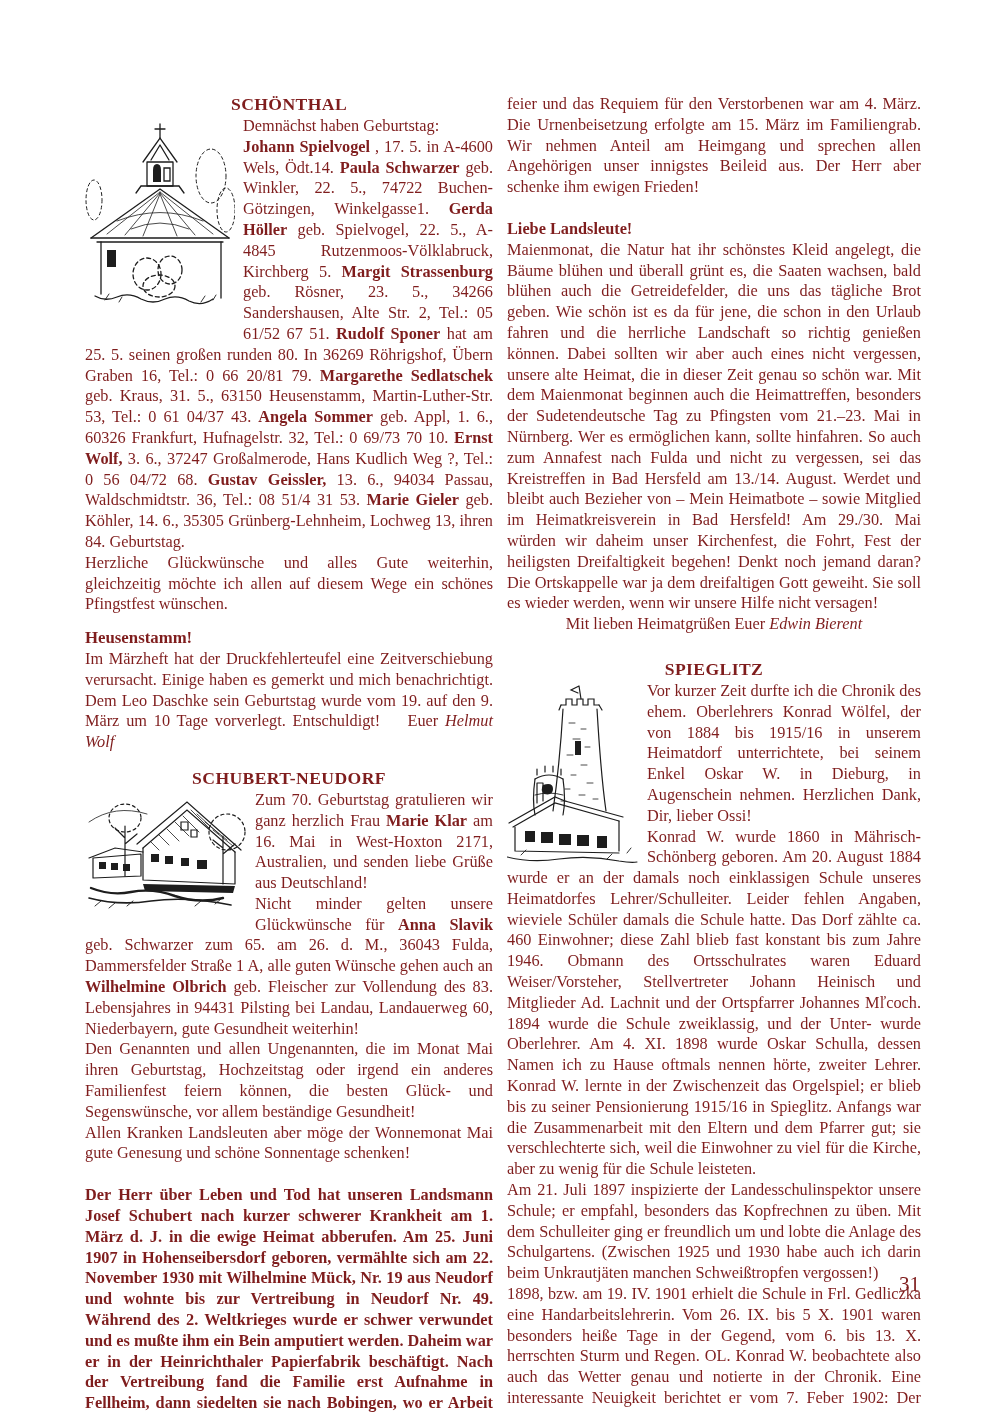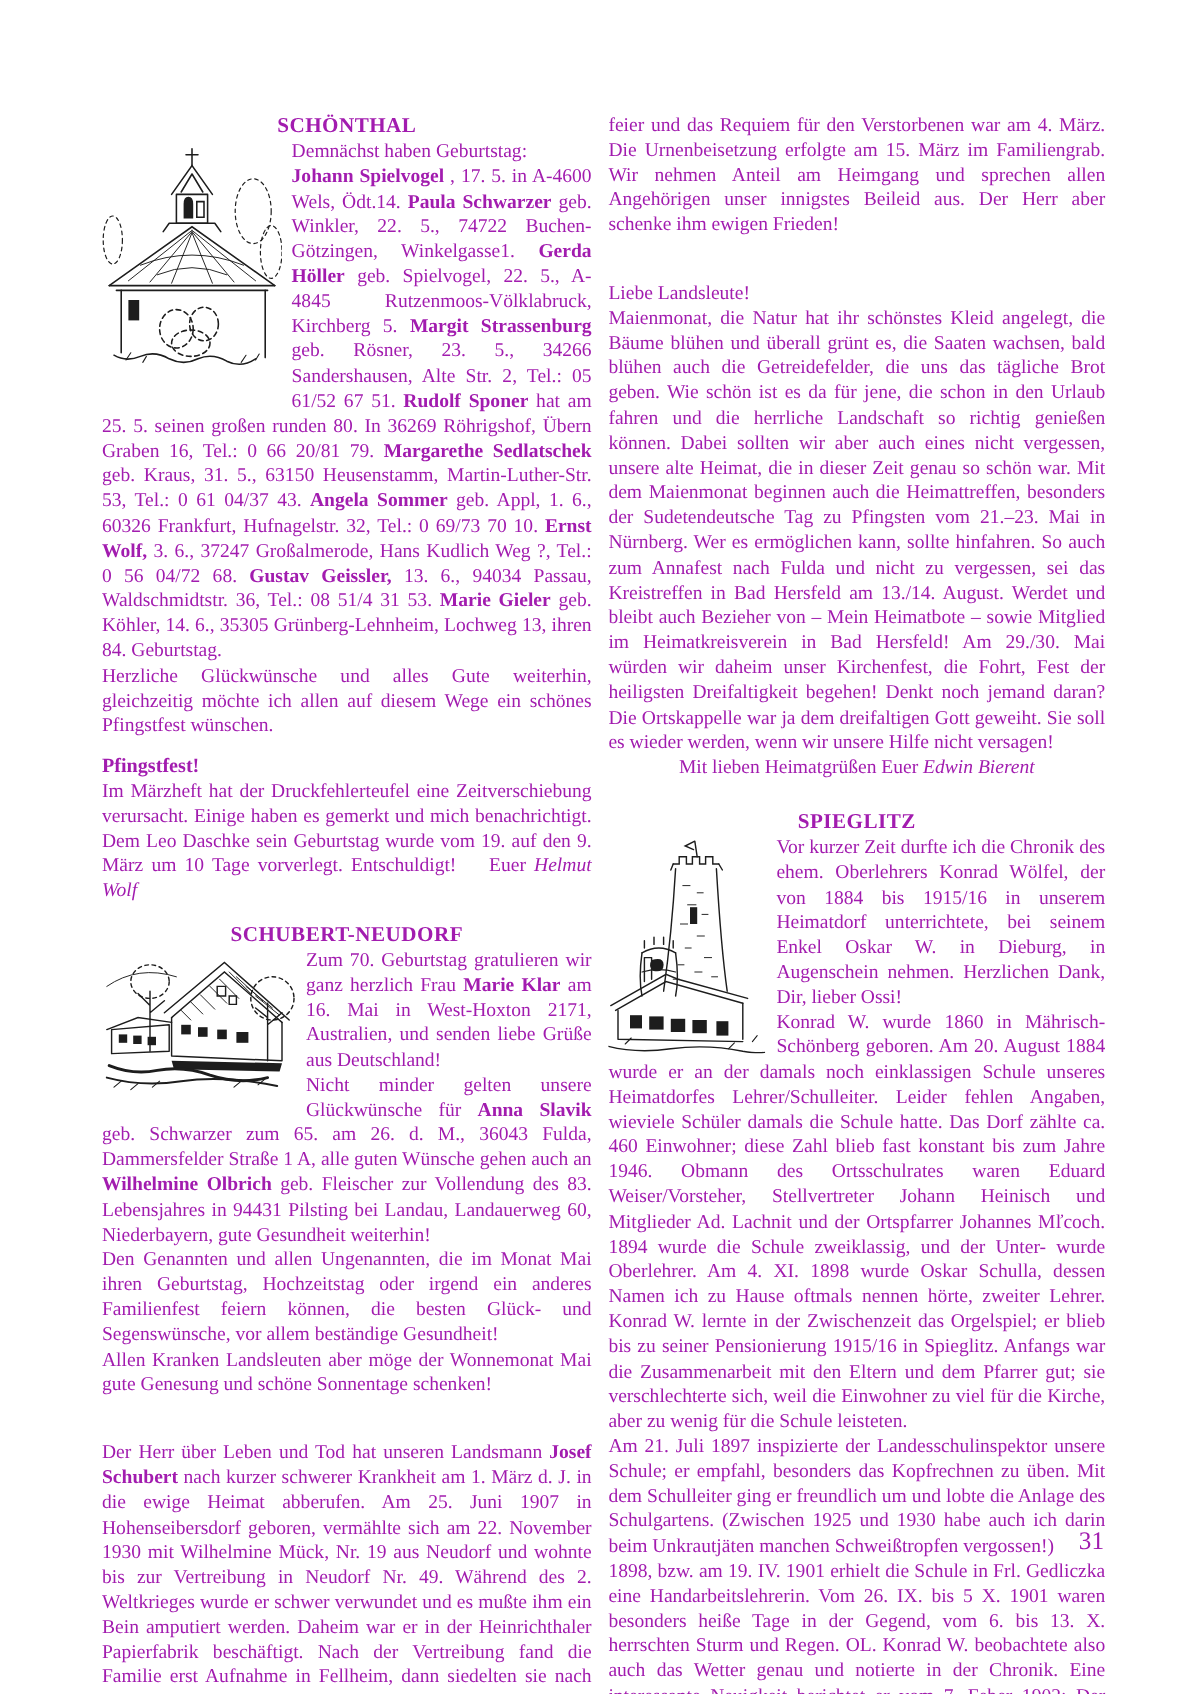--- a/index.html
+++ b/index.html
@@ -2,21 +2,21 @@
 <html lang="de"><head>
 <meta charset="utf-8">
 <style>
   html, body { margin: 0; padding: 0; background: #e8e8e8; }
   .page {
     position: relative;
     width: 1000px;
     height: 1412px;
     margin: 0 auto;
     background: #ffffff;
-    color: #a21caf;
+    color: #7f1d1d;
     font-family: "Liberation Serif", "DejaVu Serif", serif;
     font-size: 16.3px;
     line-height: 20.8px;
     overflow: hidden;
   }
   .columns {
     display: grid;
     grid-template-columns: 408px 414px;
     column-gap: 14px;
     padding: 94px 0 0 85px;
@@ -37,21 +37,21 @@
     font-weight: 700;
     text-align: left;
   }
   .flow::after { content: ""; display: block; clear: both; }
   .illust { float: left; margin: 2px 8px 0 0; }
   .illust.chapel    { width: 150px; height: 188px; margin-bottom: 20px; }
   .illust.farmhouse { width: 162px; height: 120px; margin-bottom: 4px; }
   .illust.tower     { width: 132px; height: 180px; margin-bottom: 2px; }
   .sig-right { text-align: center; }
   .mt-sm { margin-top: 13px; }
-  .mt-1  { margin-top: 36px; }
+  .mt-1  { margin-top: 21px; font-weight: bold; }
   .mt-15 { margin-top: 15px; }
   .mt-2  { margin-top: 24px; }
   .page-number {
     position: absolute;
     top: 1274px;
     right: 80px;
     font-size: 21px;
   }
   svg * { vector-effect: non-scaling-stroke; }
 </style>
@@ -89,21 +89,21 @@
             <ellipse cx="9" cy="82" rx="8" ry="20" stroke-dasharray="3 3" stroke-width="1"></ellipse>
             <path d="M20 182 l4 -6 M34 184 l3 -5 M116 184 l4 -6 M128 182 l3 -5" stroke-width="0.9"></path>
           </svg>
           <p><span>Demnächst haben Geburtstag:</span></p>
           <p><b>Johann Spielvogel</b><span> , 17. 5. in A-4600 Wels, Ödt.14. </span><b>Paula Schwarzer</b><span> geb. Winkler, 22. 5., 74722 Buchen-Götzingen, Winkelgasse1. </span><b>Gerda Höller</b><span> geb. Spielvogel, 22. 5., A-4845 Rutzenmoos-Völklabruck, Kirchberg 5. </span><b>Margit Strassenburg</b><span> geb. Rösner, 23. 5., 34266 Sandershausen, Alte Str. 2, Tel.: 05 61/52 67 51. </span><b>Rudolf Sponer</b><span> hat am 25. 5. seinen großen runden 80. In 36269 Röhrigshof, Übern Graben 16, Tel.: 0 66 20/81 79. </span><b>Margarethe Sedlatschek</b><span> geb. Kraus, 31. 5., 63150 Heusenstamm, Martin-Luther-Str. 53, Tel.: 0 61 04/37 43. </span><b>Angela Sommer</b><span> geb. Appl, 1. 6., 60326 Frankfurt, Hufnagelstr. 32, Tel.: 0 69/73 70 10. </span><b>Ernst Wolf,</b><span> 3. 6., 37247 Großalmerode, Hans Kudlich Weg ?, Tel.: 0 56 04/72 68. </span><b>Gustav Geissler,</b><span> 13. 6., 94034 Passau, Waldschmidtstr. 36, Tel.: 08 51/4 31 53. </span><b>Marie Gieler</b><span> geb. Köhler, 14. 6., 35305 Grünberg-Lehnheim, Lochweg 13, ihren 84. Geburtstag.</span></p>
           <p><span>Herzliche Glückwünsche und alles Gute weiterhin, gleichzeitig möchte ich allen auf diesem Wege ein schönes Pfingstfest wünschen.</span></p>
         </div>
       </section>
 
       <section class="mt-sm">
-        <h3 class="subhead">Pfingstfest!</h3>
+        <h3 class="subhead">Heusenstamm!</h3>
         <p><span>Im Märzheft hat der Druckfehlerteufel eine Zeitverschiebung verursacht. Einige haben es gemerkt und mich benachrichtigt. Dem Leo Daschke sein Geburtstag wurde vom 19. auf den 9. März um 10 Tage vorverlegt. Entschuldigt!&nbsp;&nbsp;&nbsp;&nbsp;Euer </span><i>Helmut Wolf</i></p>
       </section>
 
       <section class="mt-15">
         <h2 class="section-title">SCHUBERT-NEUDORF</h2>
         <div class="flow">
           <svg class="illust farmhouse" viewBox="0 0 162 120" xmlns="http://www.w3.org/2000/svg" fill="none" stroke="#1d1d1d" stroke-width="1.2" stroke-linecap="round">
             <path d="M4 30 Q30 12 62 22" stroke-width="0.8"></path>
             <path d="M52 52 L102 10 L156 58"></path>
             <path d="M58 56 L102 18 L150 60"></path>

